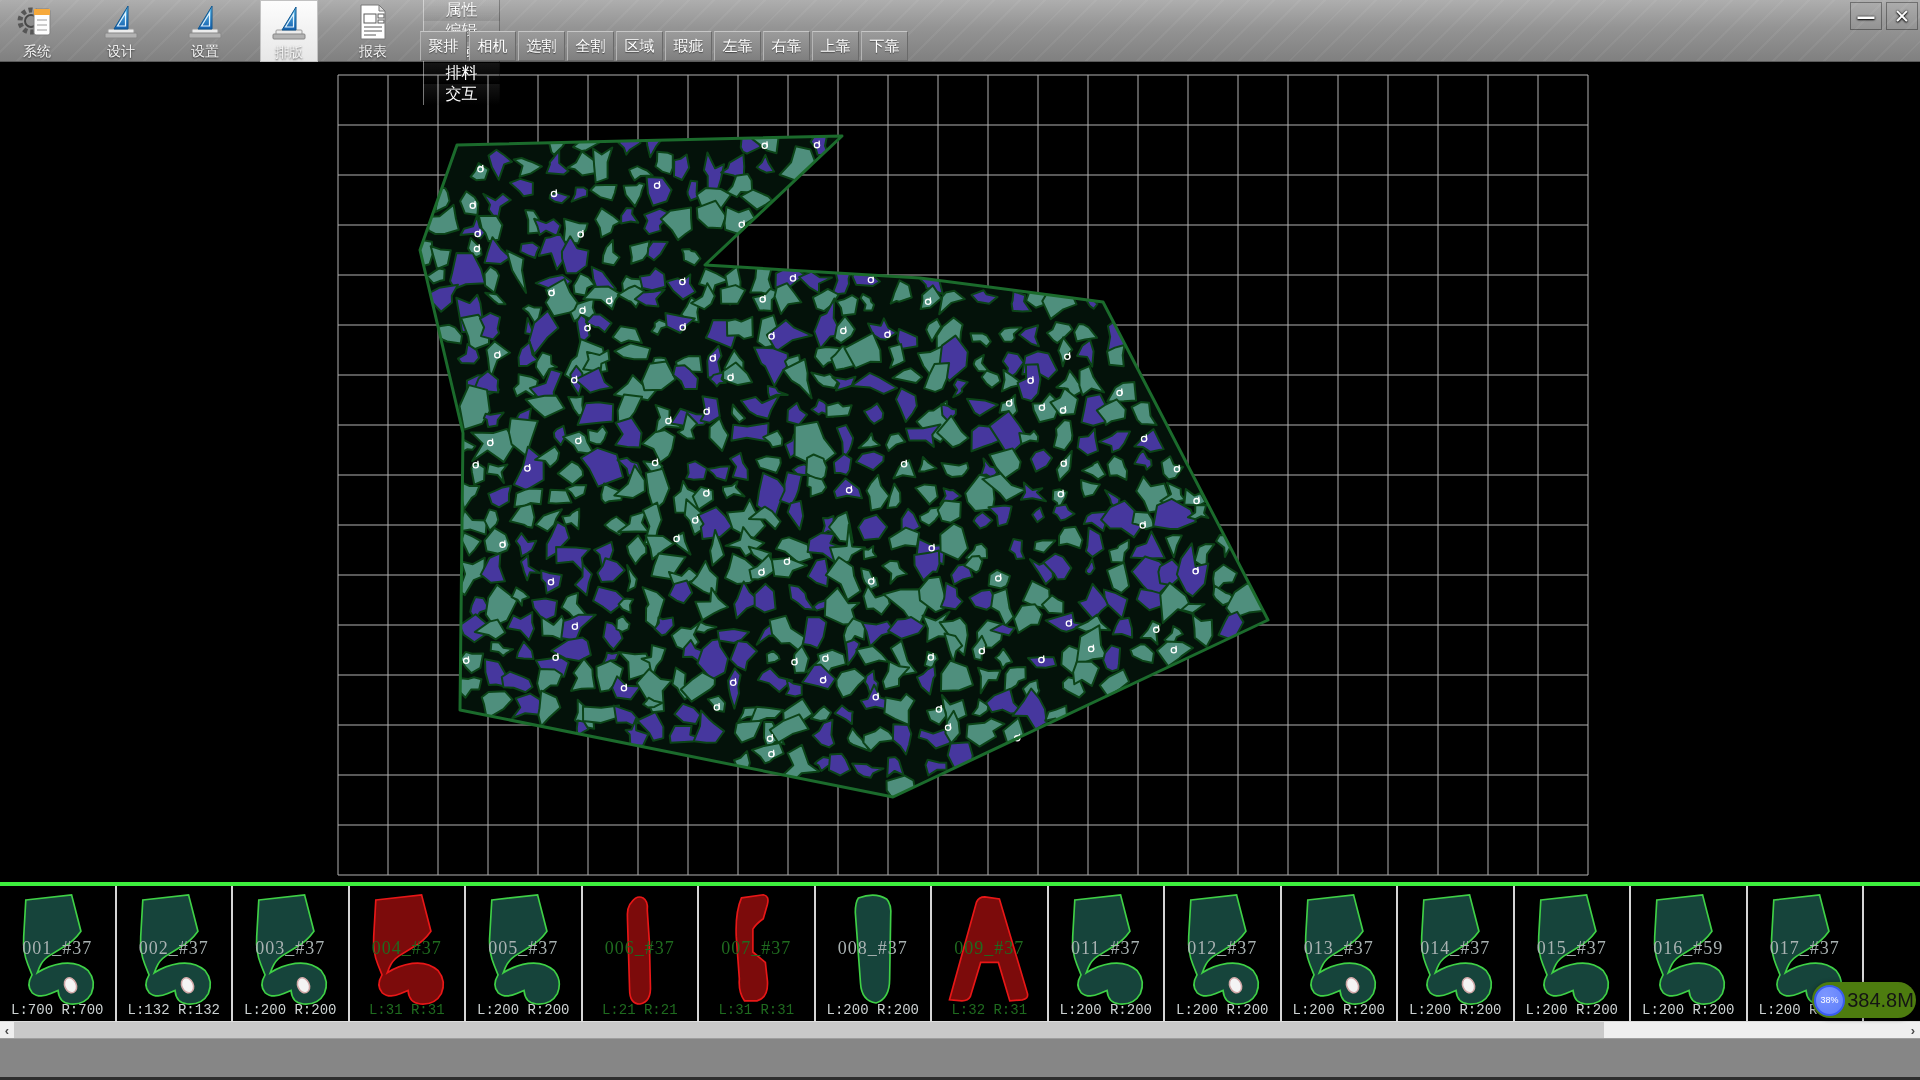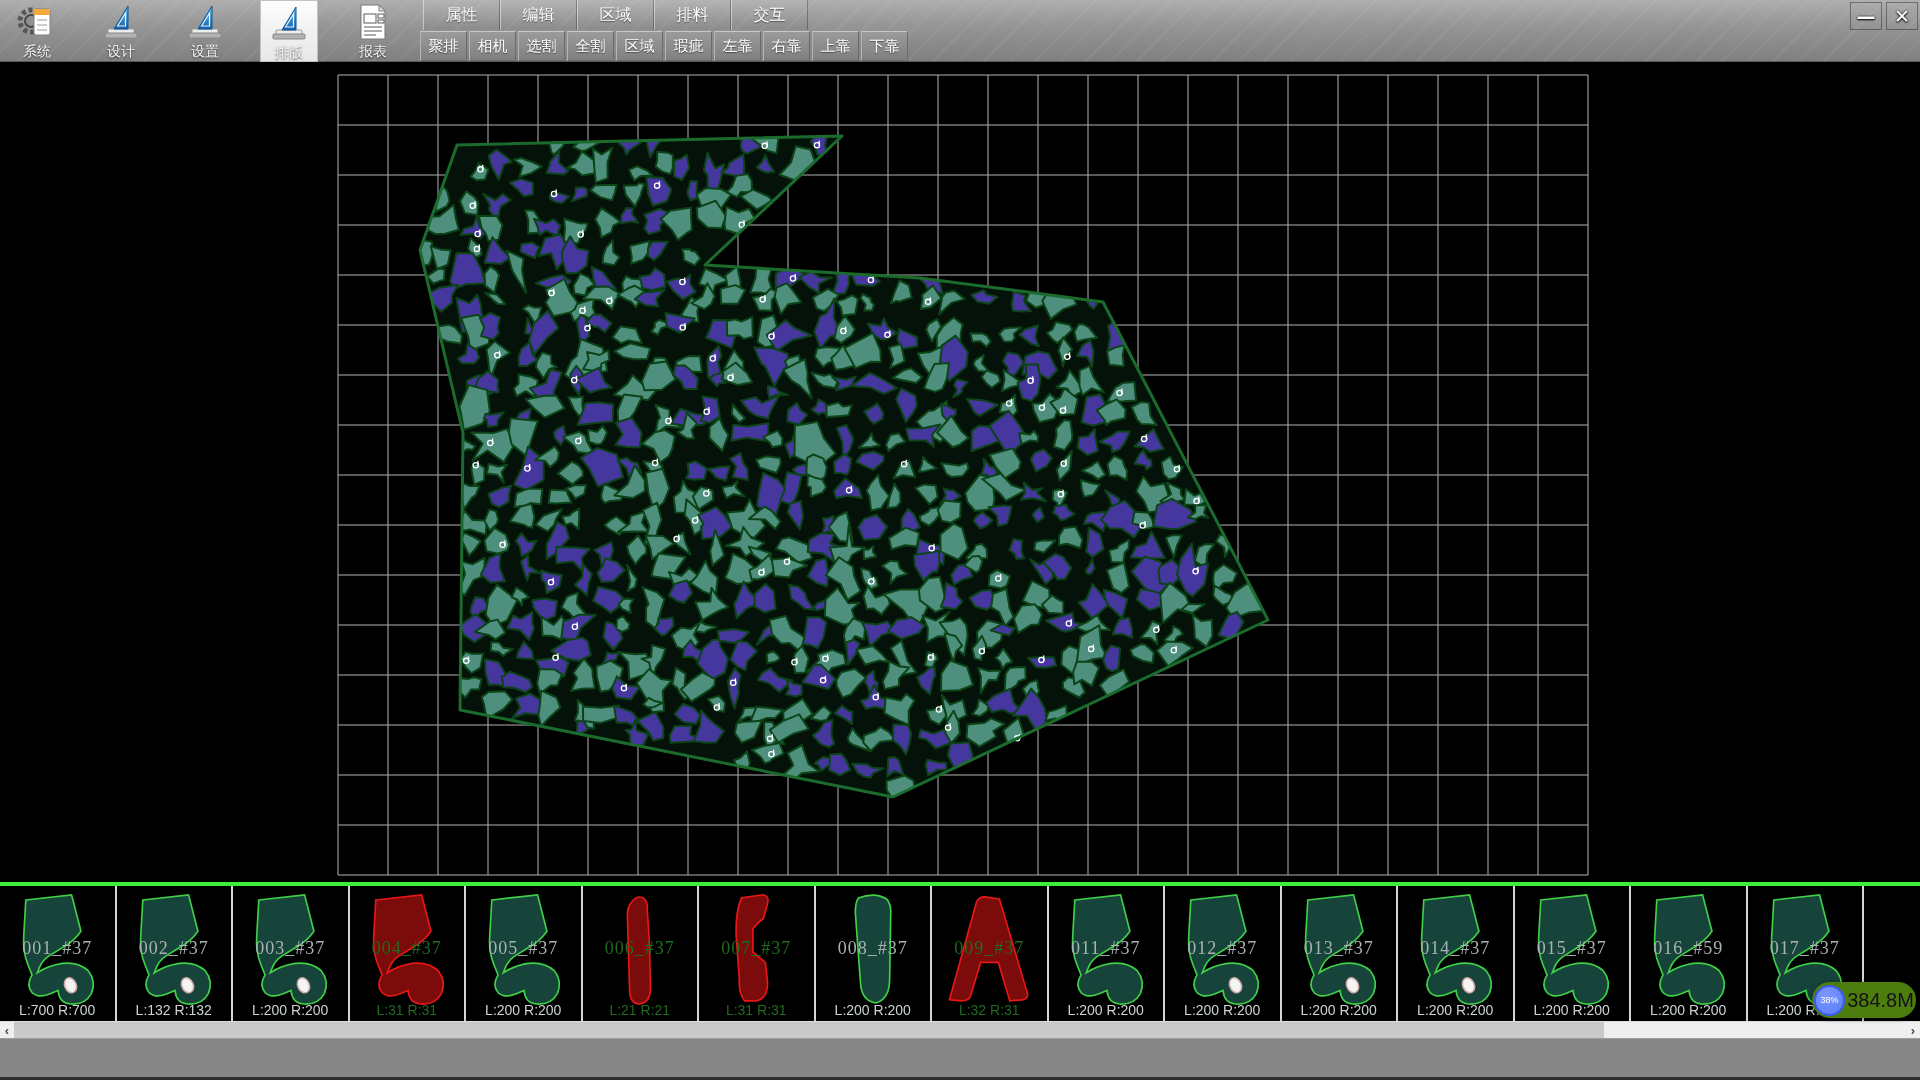--- a/index.html
+++ b/index.html
@@ -15,21 +15,21 @@
     pointer-events:none; }
   .toolbar { position:absolute; left:8px; top:0; height:72px; display:flex; gap:26px; z-index:2; }
   .tb-btn { width:58px; height:62px; display:flex; flex-direction:column; align-items:center;
     justify-content:flex-start; padding-top:2px; cursor:pointer; }
   .tb-btn.active { background:linear-gradient(#fdfdfd,#e7e7e7); border:1px solid #c2c2c2; }
   .tb-icon { width:42px; height:40px; }
   .tb-icon svg { width:100%; height:100%; }
   .tb-label { font-size:14px; color:#f4f4f4; text-shadow:0 1px 2px rgba(0,0,0,.65); line-height:18px; }
 
   .menu { position:absolute; left:423px; top:0; z-index:2; }
-  .menu-tabs { display:flex; height:30px; }
+  .menu-tabs { display:flex; height:30px;flex-direction:column; }
   .menu-tab { width:77px; height:30px; display:flex; align-items:center; justify-content:center;
     color:#fff; font-size:16px; text-shadow:0 1px 1px rgba(0,0,0,.5);
     border-left:1px solid rgba(255,255,255,.45); border-right:1px solid rgba(0,0,0,.28);
     background:linear-gradient(rgba(255,255,255,.08),rgba(0,0,0,.05)); cursor:pointer; }
   .tool-buttons { display:flex; height:31px; margin-top:1px; margin-left:-3px;justify-content:center; }
   .tool-button { width:47px; height:30px; margin-right:2px; display:flex; align-items:center;
     justify-content:center; color:#fff; font-size:15px; text-shadow:0 1px 1px rgba(0,0,0,.5);
     background:linear-gradient(#9b9b9b,#7f7f7f); border:1px solid #6a6a6a;
     border-top-color:#c7c7c7; border-left-color:#b5b5b5; cursor:pointer; }
 
@@ -48,21 +48,21 @@
     display:flex; overflow:hidden; z-index:4; }
   .cell { position:relative; width:116.5px; height:135px; border-right:2px solid var(--strip-sep,#d6d6d6);
     flex:0 0 auto; cursor:pointer; }
   .piece-svg { position:absolute; left:50%; top:2px; transform:translateX(-50%); height:128px; width:104px; }
   .piece-teal { fill:var(--teal-fill,#16443b); stroke:var(--teal-stroke,#3fd046); stroke-width:1.6; }
   .piece-red  { fill:var(--red-fill,#7c0b0b);  stroke:var(--red-stroke,#e81717);  stroke-width:1.6; }
   .hole { fill:#f4f4f4; stroke:#d2a8a8; stroke-width:1.5; }
   .pname { position:absolute; left:0; right:0; top:52px; text-align:center;
     font-family:"Liberation Serif","DejaVu Serif",serif; font-size:18px; letter-spacing:1px; }
   .plr { position:absolute; left:0; right:0; bottom:3px; text-align:center;
-    font-family:Liberation Sans, sans-serif; font-size:14px; }
+    font-family:Liberation Mono, monospace; font-size:14px; }
   .pname.teal { color:var(--name-teal,#a9b2b2); } .plr.teal { color:var(--label-teal,#ccd2d2); }
   .pname.red  { color:var(--name-red,#1f6b1f); }  .plr.red  { color:var(--label-red,#1f6b1f); }
 
   
   .badge { position:absolute; left:1812px; top:982px; width:104px; height:36px; background:#4d7c0f;
     border-radius:18px; box-shadow:0 1px 5px rgba(0,0,0,.45); display:flex; align-items:center; z-index:8; }
   .badge-circle { width:31px; height:31px; border-radius:50%; margin-left:2px;
     background:radial-gradient(circle at 35% 30%, #7d97ff, var(--badge-accent,#5b7cfa));
     border:2px solid #3a5cf0; color:#fff; font-size:9px; display:flex; align-items:center;
     justify-content:center; }

